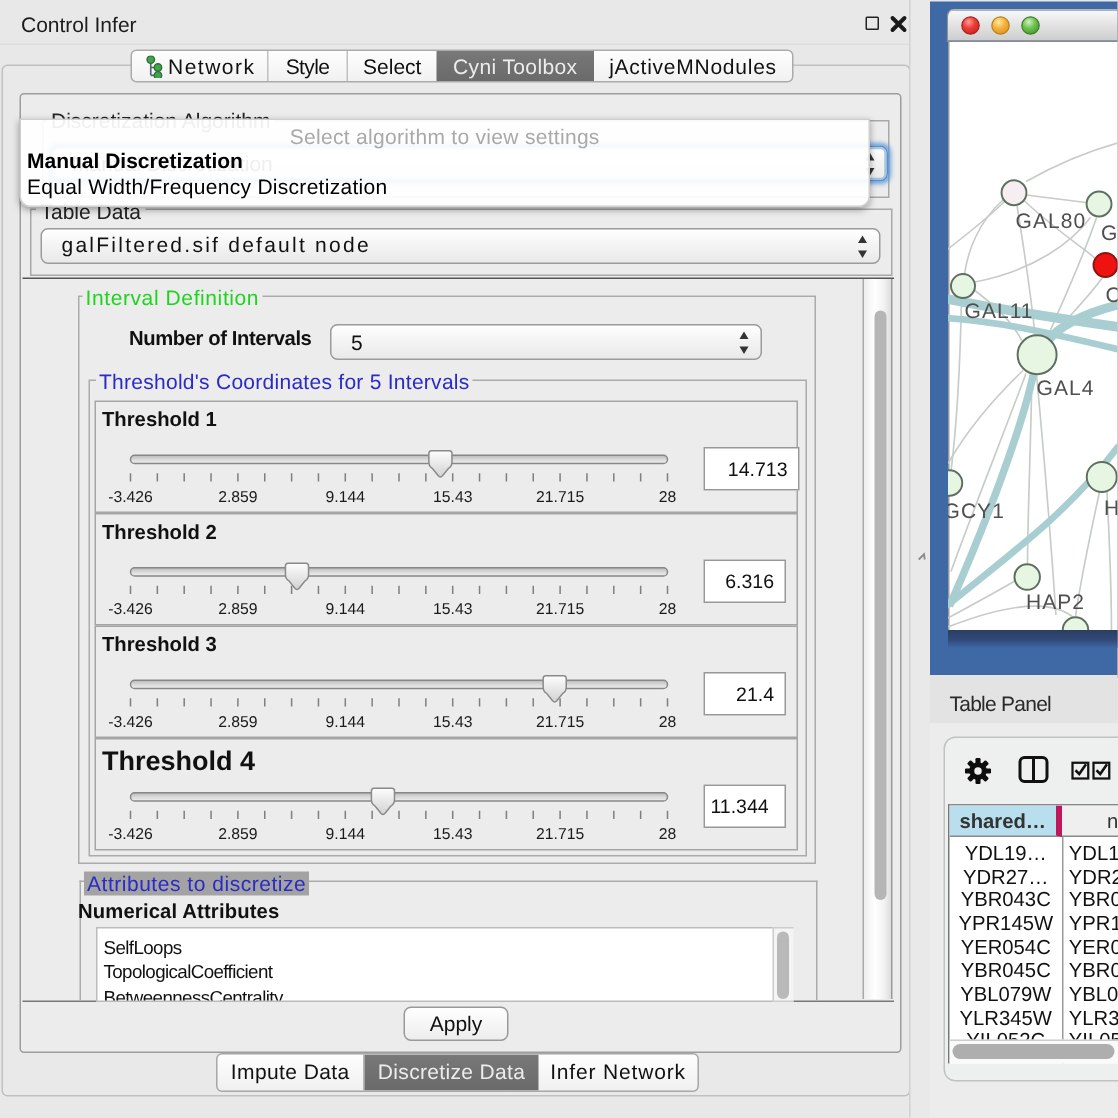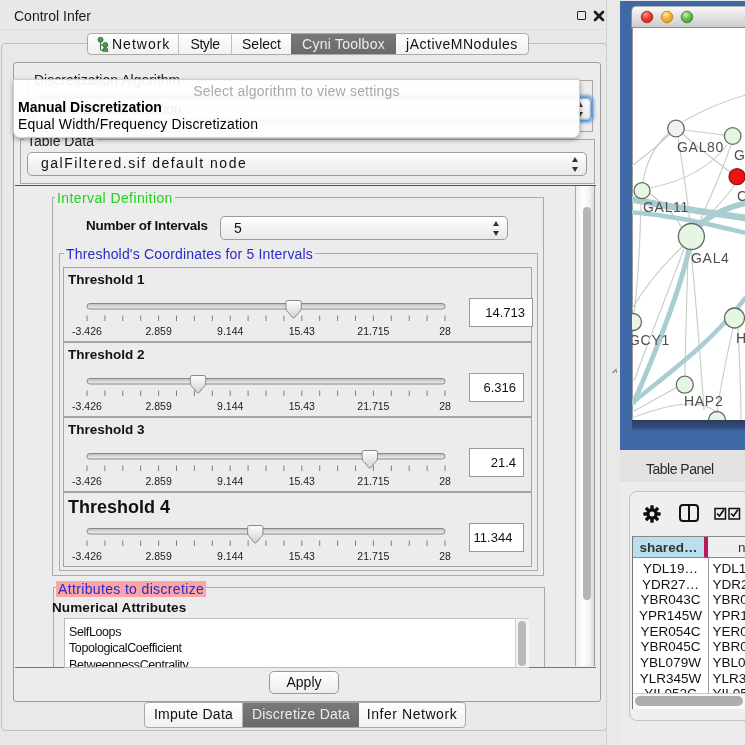--- a/index.html
+++ b/index.html
@@ -241,21 +241,21 @@
     <text x="90.6" y="36.5" font-size="10.5" fill="#1a1a1a" text-anchor="middle" font-family="Liberation Sans">2.859</text>
     <text x="162.2" y="36.5" font-size="10.5" fill="#1a1a1a" text-anchor="middle" font-family="Liberation Sans">9.144</text>
     <text x="233.8" y="36.5" font-size="10.5" fill="#1a1a1a" text-anchor="middle" font-family="Liberation Sans">15.43</text>
     <text x="305.4" y="36.5" font-size="10.5" fill="#1a1a1a" text-anchor="middle" font-family="Liberation Sans">21.715</text>
     <text x="377.0" y="36.5" font-size="10.5" fill="#1a1a1a" text-anchor="middle" font-family="Liberation Sans">28</text>
  <path d="M 181.3 2.5 L 193.3 2.5 Q 195.0 2.5 195.0 4.5 L 195.0 10 Q 195.0 13 192.7 14.2 L 188.7 19.2 Q 187.3 20.8 185.9 19.2 L 181.9 14.2 Q 179.6 13 179.6 10 L 179.6 4.5 Q 179.6 2.5 181.3 2.5 Z" fill="url(#th3)" stroke="#8a8a8a" stroke-width="1"></path>
 </svg>
 <div class="vbox" style="left:469px;top:523px;width:55px;height:29px;line-height:27px;text-align:center;">11.344</div>
 
 <div class="abs" style="left:53px;top:587px;width:490px;height:79px;border:1px solid #ababab;border-bottom:none;"></div>
-<div class="abs grouptitle" style="left:56px;top:580.5px;background:#fca5a5;padding:0 2px;color:#2a2ac8;letter-spacing:0.35px;">Attributes to discretize</div>
+<div class="abs grouptitle" style="left:56px;top:580.5px;background:#a3a3a3;padding:0 2px;color:#2a2ac8;letter-spacing:0.35px;">Attributes to discretize</div>
 <div class="abs" style="left:52px;top:600px;font-size:13.5px;font-weight:bold;letter-spacing:0.1px;color:#111;">Numerical Attributes</div>
 <div class="abs" style="left:64px;top:618px;width:451px;height:48px;background:#fff;border:1px solid #bbb;border-right:none;overflow:hidden;">
  <div style="font-size:12.5px;letter-spacing:-0.4px;color:#111;padding:5px 0 0 4px;line-height:16.3px;">SelfLoops<br>TopologicalCoefficient<br>BetweennessCentrality</div>
 </div>
 <div class="abs" style="left:515px;top:618px;width:13px;height:48px;background:#f4f4f4;border:1px solid #ccc;border-right:none;"></div>
 <div class="abs" style="left:517.5px;top:621px;width:8px;height:45px;background:#b9b9b9;border-radius:4px;"></div>
 
 <div class="abs" style="left:269px;top:671px;width:68px;height:21px;border:1px solid #999;border-radius:5px;
  background:linear-gradient(#fff,#ededed);text-align:center;font-size:14px;color:#111;line-height:20px;">Apply</div>
 
@@ -367,21 +367,21 @@
   <text x="691" y="263">GAL4</text>
   <text x="629" y="345">GCY1</text>
   <text x="736" y="343">H</text>
   <text x="684" y="406">HAP2</text>
  </g>
 </svg>
 
 <div class="abs" style="left:632px;top:420px;width:113px;height:12px;background:linear-gradient(#2b3e60,#31497a 55%,#3e69a5);"></div>
 
 <div class="abs" style="left:620px;top:450px;width:125px;height:32px;background:#e3e3e3;"></div>
-<div class="abs" style="left:633px;top:461px;font-size:14px;letter-spacing:-0.5px;color:#2a2a2a;margin-left:13px;">Table Panel</div>
+<div class="abs" style="left:633px;top:461px;font-size:14px;letter-spacing:-0.5px;color:#2a2a2a;">Table Panel</div>
 <div class="abs" style="left:620px;top:482px;width:125px;height:263px;background:#ececec;"></div>
 
 <div class="abs" style="left:629px;top:491px;width:130px;height:228px;border:1px solid #c2c2c2;border-radius:8px;background:#eef0f0;"></div>
 
 <svg class="abs" style="left:643px;top:505px;" width="18" height="18" viewBox="0 0 18 18">
  <g transform="translate(9,9)" fill="#0d0d0d">
   <g>
    <rect x="-1.7" y="-8.7" width="3.4" height="4" rx="0.8"></rect>
    <rect x="-1.7" y="-8.7" width="3.4" height="4" rx="0.8" transform="rotate(45)"></rect>
    <rect x="-1.7" y="-8.7" width="3.4" height="4" rx="0.8" transform="rotate(90)"></rect>

